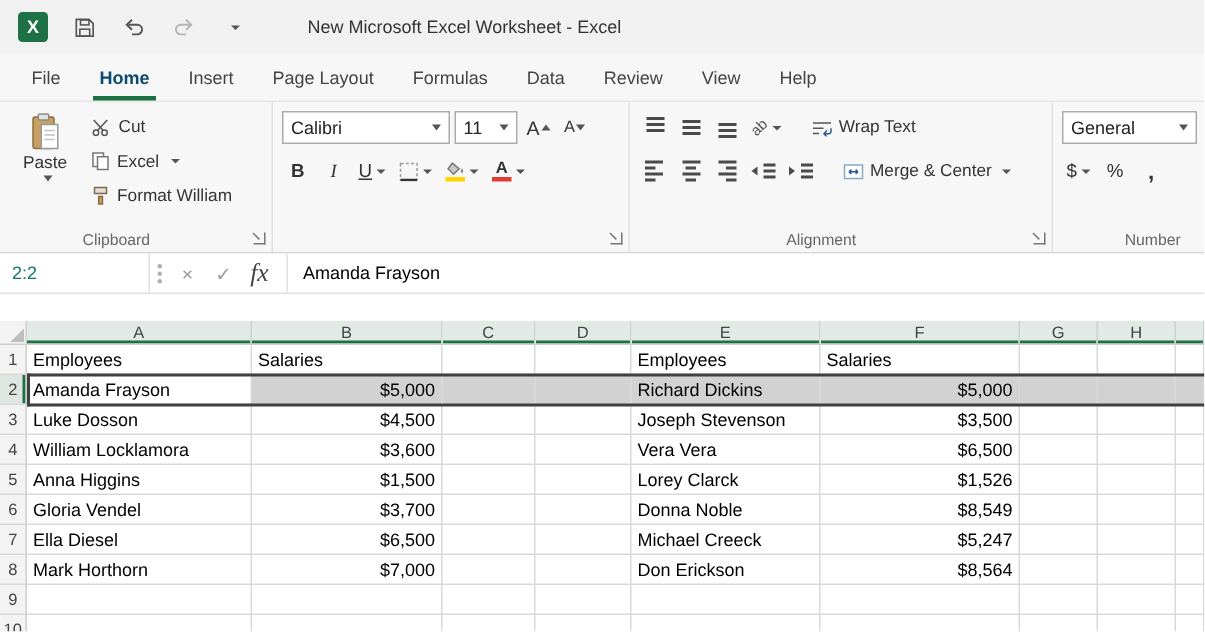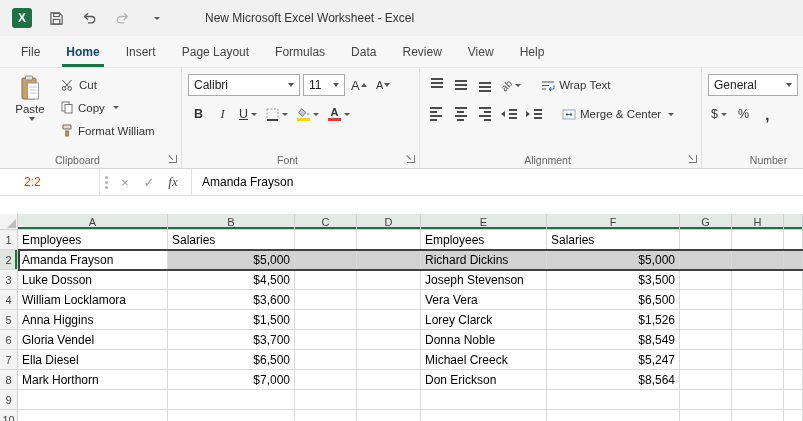--- a/index.html
+++ b/index.html
@@ -64,26 +64,26 @@
   .indico .bars{position:absolute;right:0;display:flex;flex-direction:column;gap:2px}
   .indico .bars i{display:block;width:8px;height:2px;background:#4a4a4a}
   .tri-l{width:0;height:0;border-top:3.5px solid transparent;border-bottom:3.5px solid transparent;
     border-right:4.5px solid #4a4a4a}
   .tri-r{width:0;height:0;border-top:3.5px solid transparent;border-bottom:3.5px solid transparent;
     border-left:4.5px solid #4a4a4a}
   .lblbtn{display:flex;align-items:center;gap:4px;font-size:11.5px;color:#333;height:22px;padding:0 4px;white-space:nowrap}
 
   
   .fbar{height:27px;background:#fff;border-bottom:1px solid #e1e1e1;display:flex;align-items:center}
-  .namebox{width:100px;height:100%;display:flex;align-items:center;padding-left:24px;
-    font-size:12px;color:#c2410c;border-right:1px solid #e1e1e1}
+  .namebox{width:100px;height:100%;display:flex;align-items:center;padding-left:8px;
+    font-size:12px;color:#0f766e;border-right:1px solid #e1e1e1}
   .dots{display:flex;flex-direction:column;gap:2px;margin:0 5px}
   .dots i{width:3px;height:3px;border-radius:50%;background:#b0b0b0}
   .fbtn{width:24px;text-align:center;color:#9a9a9a;font-size:13px}
-  .fx{font-style:italic;font-family:"Liberation Serif",serif;color:#444;font-size:13px}
+  .fx{font-style:italic;font-family:"Liberation Serif",serif;color:#444;font-size:17px}
   .fsep{width:1px;height:100%;background:#e1e1e1;margin-left:6px}
   .fcontent{font-size:12px;color:#000;padding-left:10px}
   .gap{height:18px;background:#fff}
 
   
   .sheet{background:#fff}
   .colheads{display:flex;height:16px}
   .corner{width:18px;flex:0 0 18px;background:#f3f3f3;border-right:1px solid #cfcfcf;
     border-bottom:1px solid #cfcfcf;position:relative}
   .corner::after{content:"";position:absolute;right:1px;bottom:1px;
@@ -181,21 +181,21 @@
               </span>
             <span>Cut</span>
           </div>
           <div class="smallbtn">
             <span>
                 <svg width="12" height="13" viewBox="0 0 12 13">
                   <rect x="1" y="1" width="7" height="9" fill="#fff" stroke="#777"></rect>
                   <rect x="4" y="3.5" width="7" height="8.5" fill="#fff" stroke="#777"></rect>
                 </svg>
               </span>
-            <span>Copy</span>
+            <span>Excel</span>
             <i class="chev sm"></i>
           </div>
           <div class="smallbtn">
             <span>
                 <svg width="12" height="13" viewBox="0 0 12 13">
                   <path d="M2 1 h8 v4 H2 z" fill="#e7ddcf" stroke="#7a6a57"></path>
                   <rect x="4.8" y="7" width="2.5" height="5" fill="#caa36b" stroke="#8a6a3f"></rect>
                 </svg>
               </span>
             <span>Format William</span>
@@ -252,21 +252,20 @@
           <i class="chev sm"></i>
         </div>
         <div class="rbtn">
           <span class="stackicon">
             <span style="font-size:11px;line-height:9px;color:#333;font-weight:bold">A</span>
             <span class="colorbar" style="background:#e03c32"></span>
           </span>
           <i class="chev sm"></i>
         </div>
       </div>
-      <div class="glabel">Font</div>
       <div class="launcher"></div>
     </div>
 
     <div class="group" style="width:282px">
       <div class="frow">
         <div class="rbtn">
             <span class="alico al-c valico">
               <i class="w12"></i>
               <i class="w12"></i>
               <i class="w12"></i>

